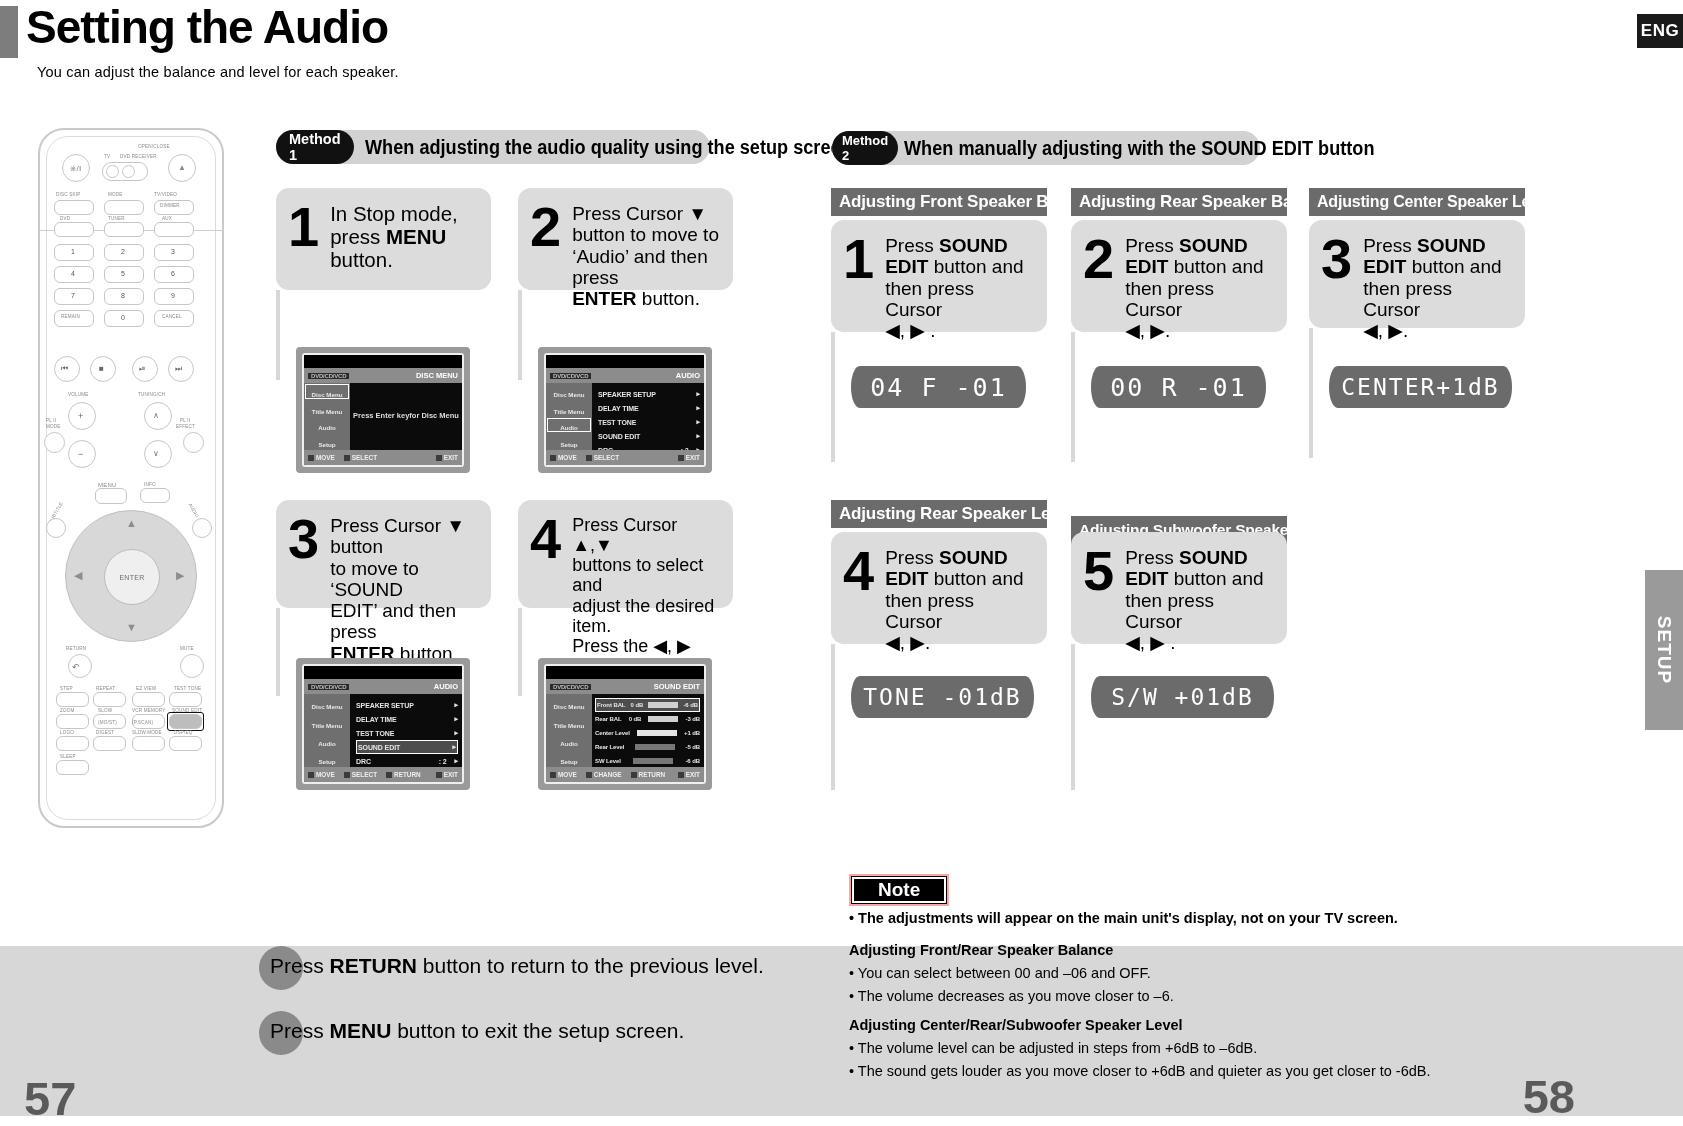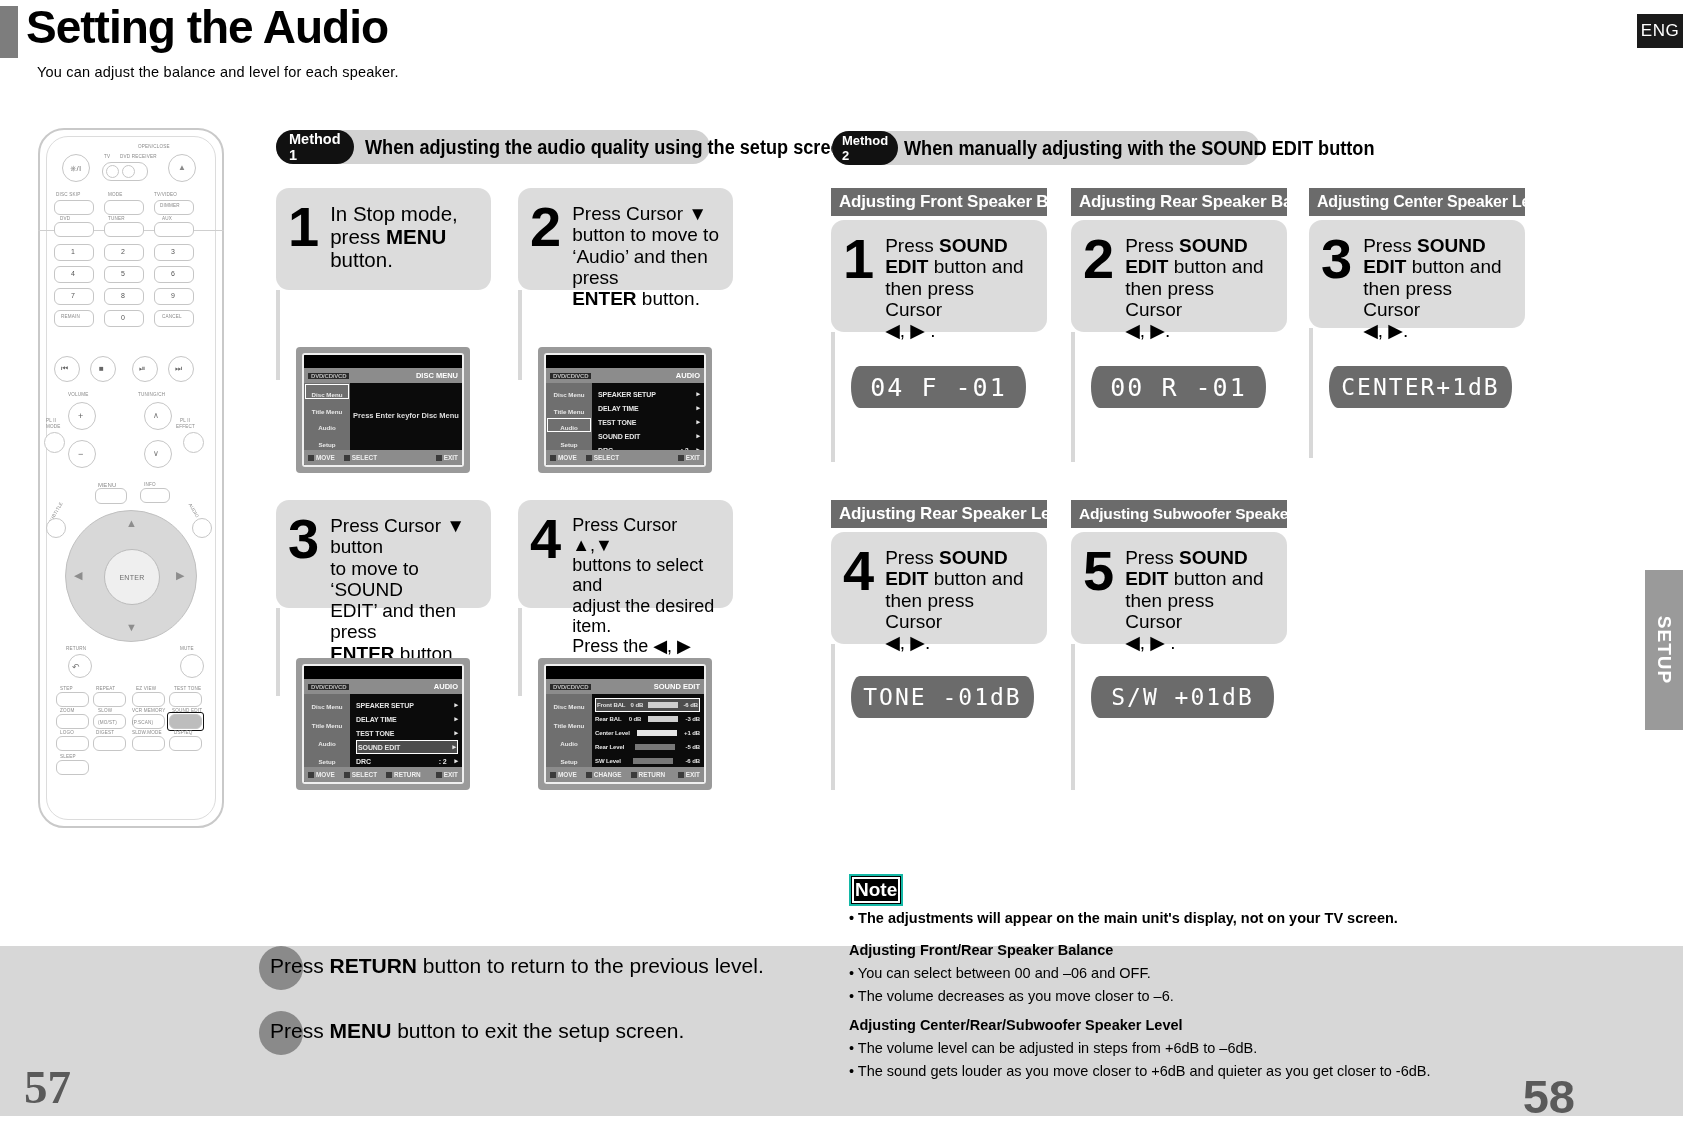--- a/index.html
+++ b/index.html
@@ -11,21 +11,21 @@
   .page{position:absolute;inset:0;}
 
   
   .title-bar{position:absolute;left:0;top:6px;width:18px;height:52px;background:#7d7d7d;}
   .page-title{position:absolute;left:26px;top:4px;font-size:46px;font-weight:bold;letter-spacing:-1px;line-height:1;}
   .subtitle{position:absolute;left:37px;top:64px;font-size:14.5px;letter-spacing:.2px;}
 
   
   .lang-tab{
     position:absolute;right:0;top:14px;width:46px;height:34px;background:#1a1a1a;color:#fff;
-    font-size:17px;font-weight:normal;display:flex;align-items:center;justify-content:center;
+    font-size:17px;font-weight:bold;display:flex;align-items:center;justify-content:center;
     letter-spacing:.5px;
   }
   .side-tab{
     position:absolute;right:0;top:570px;width:38px;height:160px;background:#9a9a9a;
   }
   .side-tab span{
     display:block;position:absolute;left:50%;top:50%;
     transform:translate(-50%,-50%) rotate(90deg);
     white-space:nowrap;color:#fff;font-weight:bold;font-size:19px;letter-spacing:1px;
   }
@@ -100,22 +100,22 @@
   .lcd{background:#6b6b6b;border-radius:10px/24px;display:flex;align-items:center;justify-content:center;
      color:#fff;font-family:"DejaVu Sans Mono", monospace;font-size:25px;letter-spacing:2px;
      height:42px;}
 
   
   .bottom{position:absolute;left:0;bottom:0;width:100%;height:180px;background:#d7d7d7;}
   .circ{position:absolute;width:44px;height:44px;border-radius:50%;background:#8a8a8a;}
   .bot-line{position:absolute;font-size:21px;white-space:nowrap;}
   .bot-line b{font-weight:bold;}
 
-  .note-badge{position:absolute;background:#000;color:#fff;border:2px solid #14b8a6;
-      font-size:19px;font-weight:bold;padding:3px 4px;outline:2px solid #fff;outline-offset:-5px;}
+  .note-badge{position:absolute;background:#000;color:#fff;border:2px solid #fca5a5;
+      font-size:19px;font-weight:bold;padding:3px 27px;outline:2px solid #fff;outline-offset:-5px;}
   .note-item{position:absolute;font-size:14.5px;white-space:nowrap;text-align:right;}
   .note-item.b{font-weight:bold;}
   .note-head{position:absolute;font-size:14.5px;font-weight:bold;white-space:nowrap;}
 
   .pagenum{position:absolute;bottom:-4px;font-size:47px;font-weight:bold;color:#5a5a5a;}
   .divider{position:absolute;left:0;right:0;height:2px;background:#fff;}
 </style>
 </head>
 <body>
 
@@ -533,42 +533,42 @@
     <div class="step-card" style="width:216px;height:112px;">
       <div class="step-num">4</div>
       <div class="step-txt" style="font-size:19px;">Press <b>SOUND<br>EDIT</b> button and<br>then press Cursor<br>◀, ▶.</div>
     </div>
     <div class="step-rail" style="left:0;top:112px;height:146px;"></div>
   </div>
   <div class="lcd-wrap" style="left:851px;top:676px;width:183px;">
     <div class="lcd" style="font-size:23px;">TONE -01dB</div>
   </div>
 
-  <div class="sec-hd" style="left:1071px;top:500px;width:216px;font-size:15.5px;">Adjusting Subwoofer Speaker Level</div>
+  <div class="sec-hd" style="left:1071px;top:516px;width:216px;font-size:15.5px;">Adjusting Subwoofer Speaker Level</div>
   <div class="step" style="left:1071px;top:532px;">
     <div class="step-card" style="width:216px;height:112px;">
       <div class="step-num">5</div>
       <div class="step-txt" style="font-size:19px;">Press <b>SOUND<br>EDIT</b> button and<br>then press Cursor<br>◀, ▶ .</div>
     </div>
     <div class="step-rail" style="left:0;top:112px;height:146px;"></div>
   </div>
   <div class="lcd-wrap" style="left:1091px;top:676px;width:183px;">
     <div class="lcd" style="font-size:23px;">S/W  +01dB</div>
   </div>
 
   <div class="bottom"></div>
   <div class="divider" style="bottom:180px;"></div>
   <div class="divider" style="bottom:0;height:10px;background:#fff;"></div>
 
   <div class="circ" style="left:259px;bottom:136px;"></div>
   <div class="bot-line" style="left:270px;bottom:148px;">Press <b>RETURN</b> button to return to the previous level.</div>
   <div class="circ" style="left:259px;bottom:71px;"></div>
   <div class="bot-line" style="left:270px;bottom:83px;">Press <b>MENU</b> button to exit the setup screen.</div>
 
-  <div class="pagenum" style="left:24px;bottom:12px;font-family:Liberation Serif, serif;">57</div>
+  <div class="pagenum" style="left:24px;bottom:0;">57</div>
   <div class="pagenum" style="right:108px;bottom:2px;">58</div>
 
   <div class="note-badge" style="left:849px;bottom:220px;">Note</div>
   <div class="note-item b" style="left:849px;bottom:200px;">• The adjustments will appear on the main unit's display, not on your TV screen.</div>
 
   <div class="note-head" style="left:849px;bottom:168px;">Adjusting Front/Rear Speaker Balance</div>
   <div class="note-item" style="left:849px;bottom:145px;">• You can select between 00 and –06 and OFF.</div>
   <div class="note-item" style="left:849px;bottom:122px;">• The volume decreases as you move closer to –6.</div>
 
   <div class="note-head" style="left:849px;bottom:93px;">Adjusting Center/Rear/Subwoofer Speaker Level</div>

